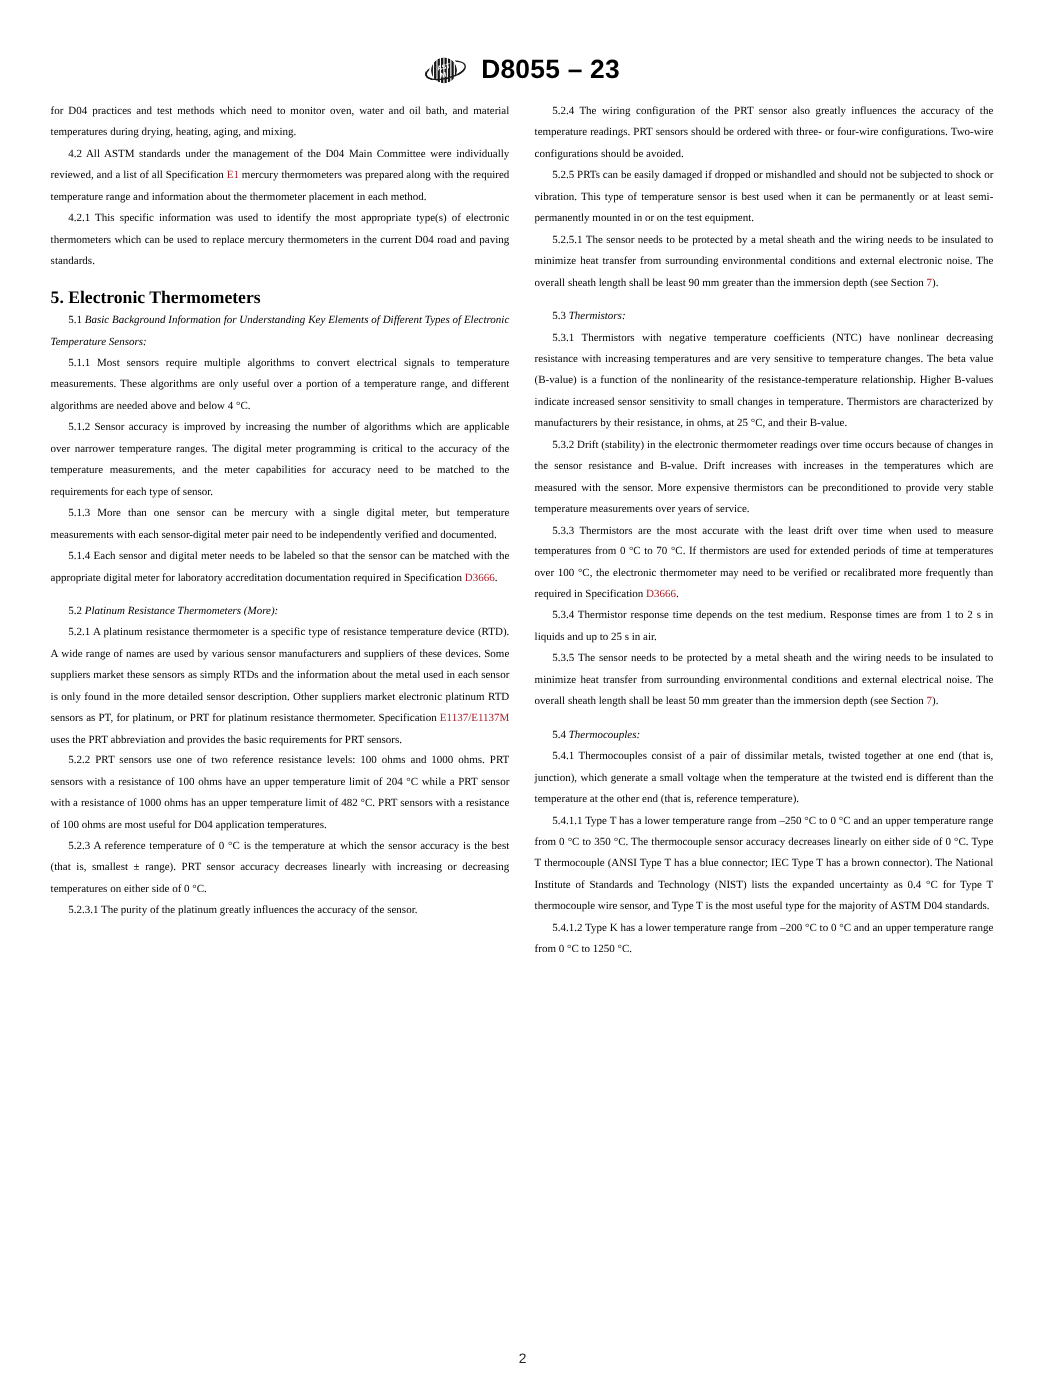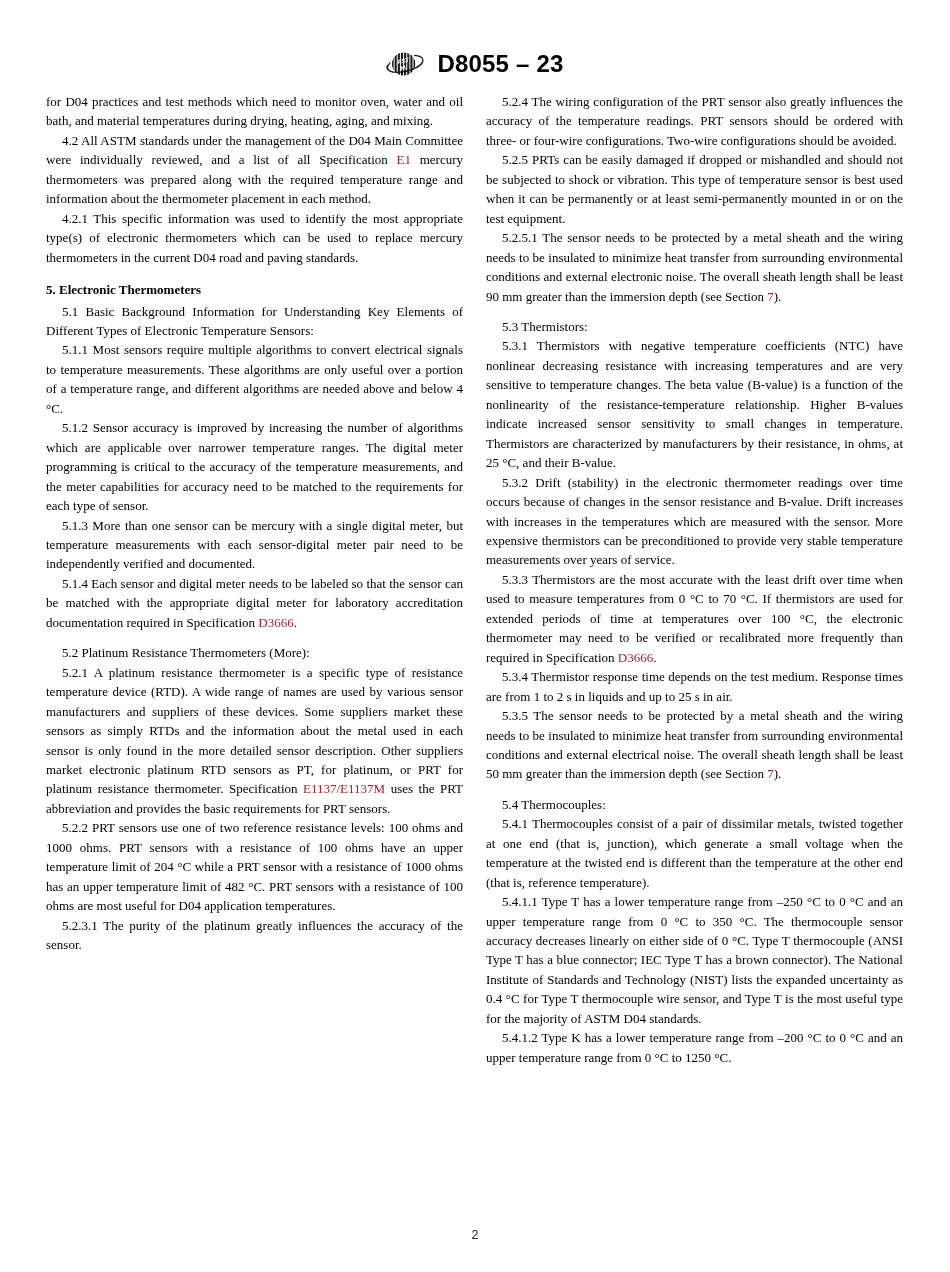--- a/index.html
+++ b/index.html
@@ -58,41 +58,41 @@
     display: flex;
     gap: 23px;
   }
   .col {
     width: 417px;
     flex: none;
   }
 
   p.para {
     margin: 0;
-    font-size: 13px;
+    font-size: 10px;
     line-height: 19.45px;
     text-align: justify;
     text-justify: inter-word;
     text-indent: 16px;
     hyphens: none;
     -webkit-hyphens: none;
   }
   p.para.noindent { text-indent: 0; }
 
   h3.section-head {
     margin: 0;
     padding-top: 13px;
     padding-bottom: 2px;
-    font-size: 13px;
+    font-size: 16px;
     line-height: 19.45px;
     font-weight: bold;
     text-align: left;
     text-indent: 0;
   }
-  .it { }
+  .it { font-style: italic; }
   .lnk {
     color: #A8202A;
   }
   .gap-before { padding-top: 11px; }
 
   
   .footer {
     position: absolute;
     bottom: 30px;
     left: 0;
@@ -158,20 +158,21 @@
       <p class="para">5.1.3  More than one sensor can be mercury with a single digital meter, but temperature measurements with each sensor-digital meter pair need to be independently verified and documented.</p>
 
       <p class="para"><span>5.1.4  Each sensor and digital meter needs to be labeled so that the sensor can be matched with the appropriate digital meter for laboratory accreditation documentation required in Specification </span><span class="lnk">D3666</span><span>.</span></p>
 
       <p class="para gap-before"><span>5.2 </span><span class="it">Platinum Resistance Thermometers (More):</span></p>
 
       <p class="para"><span>5.2.1  A platinum resistance thermometer is a specific type of resistance temperature device (RTD). A wide range of names are used by various sensor manufacturers and suppliers of these devices. Some suppliers market these sensors as simply RTDs and the information about the metal used in each sensor is only found in the more detailed sensor description. Other suppliers market electronic platinum RTD sensors as PT, for platinum, or PRT for platinum resistance thermometer. Specification </span><span class="lnk">E1137/E1137M</span><span> uses the PRT abbreviation and provides the basic requirements for PRT sensors.</span></p>
 
       <p class="para">5.2.2  PRT sensors use one of two reference resistance levels: 100 ohms and 1000 ohms. PRT sensors with a resistance of 100 ohms have an upper temperature limit of 204 °C while a PRT sensor with a resistance of 1000 ohms has an upper temperature limit of 482 °C. PRT sensors with a resistance of 100 ohms are most useful for D04 application temperatures.</p>
 
+      <p class="para">5.2.3  A reference temperature of 0 °C is the temperature at which the sensor accuracy is the best (that is, smallest ± range). PRT sensor accuracy decreases linearly with increasing or decreasing temperatures on either side of 0 °C.</p>
 
       <p class="para">5.2.3.1  The purity of the platinum greatly influences the accuracy of the sensor.</p>
 
     </div>
 
     <div class="col">
 
       <p class="para">5.2.4  The wiring configuration of the PRT sensor also greatly influences the accuracy of the temperature readings. PRT sensors should be ordered with three- or four-wire configurations. Two-wire configurations should be avoided.</p>
 
       <p class="para">5.2.5  PRTs can be easily damaged if dropped or mishandled and should not be subjected to shock or vibration. This type of temperature sensor is best used when it can be permanently or at least semi-permanently mounted in or on the test equipment.</p>

